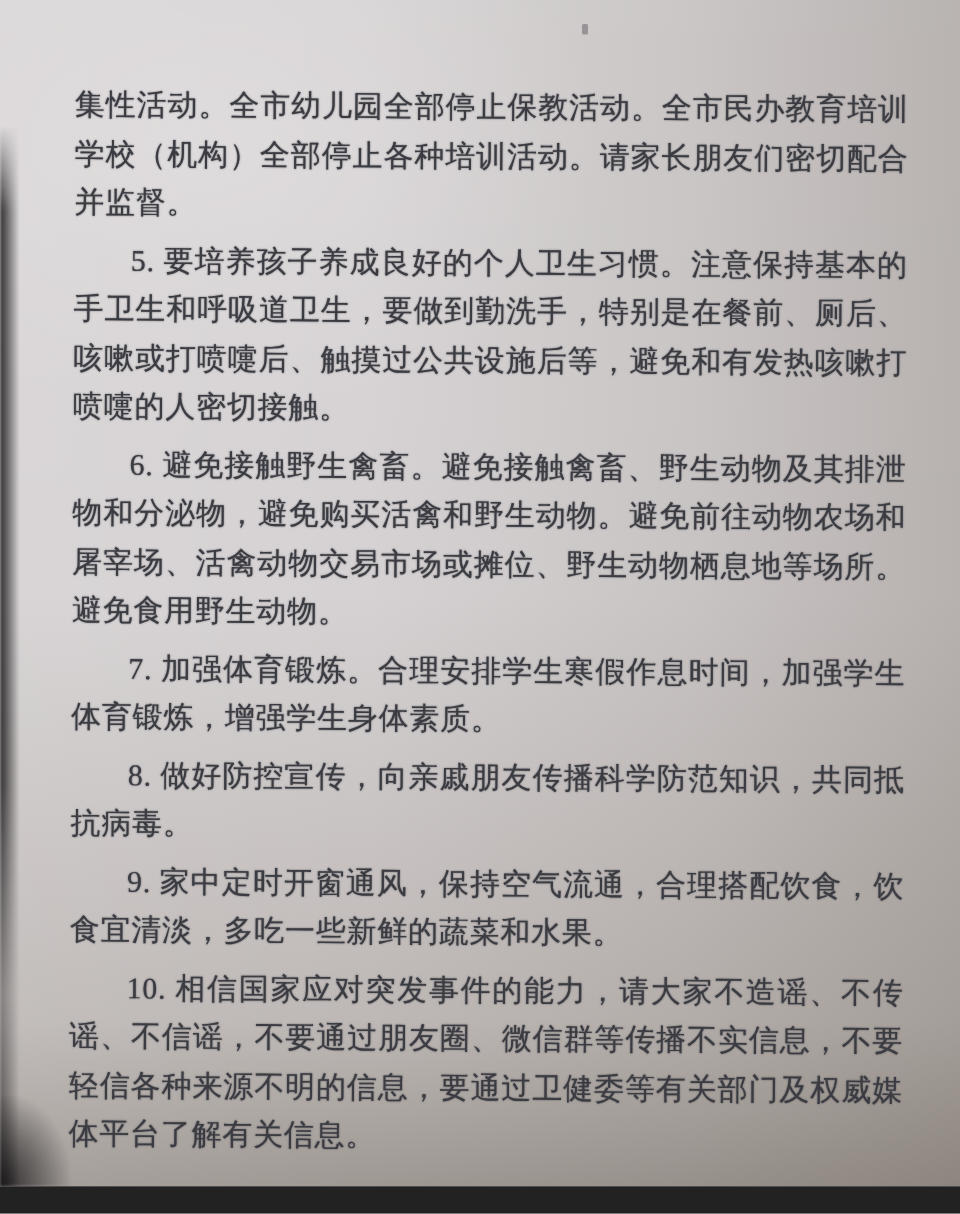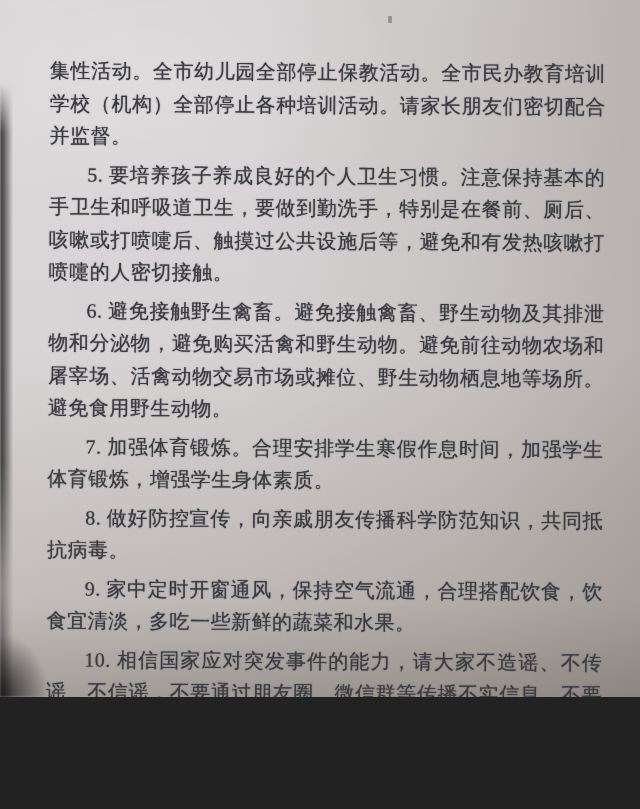--- a/index.html
+++ b/index.html
@@ -3,21 +3,21 @@
 <meta charset="utf-8">
 <style>
   html, body {
     margin: 0;
     padding: 0;
     background: #222;
   }
   .photo {
     position: relative;
     width: 640px;
-    height: 697px;
+    height: 791px;
     overflow: hidden;
     background: var(--paper-light, #d2cdcd);
     font-family: "Liberation Serif", "DejaVu Serif", serif;
   }
   
   .paper-shading {
     position: absolute;
     inset: 0;
     background:
       radial-gradient(60% 35% at 22% 12%, rgba(255,255,255,0.16), rgba(255,255,255,0) 70%),

